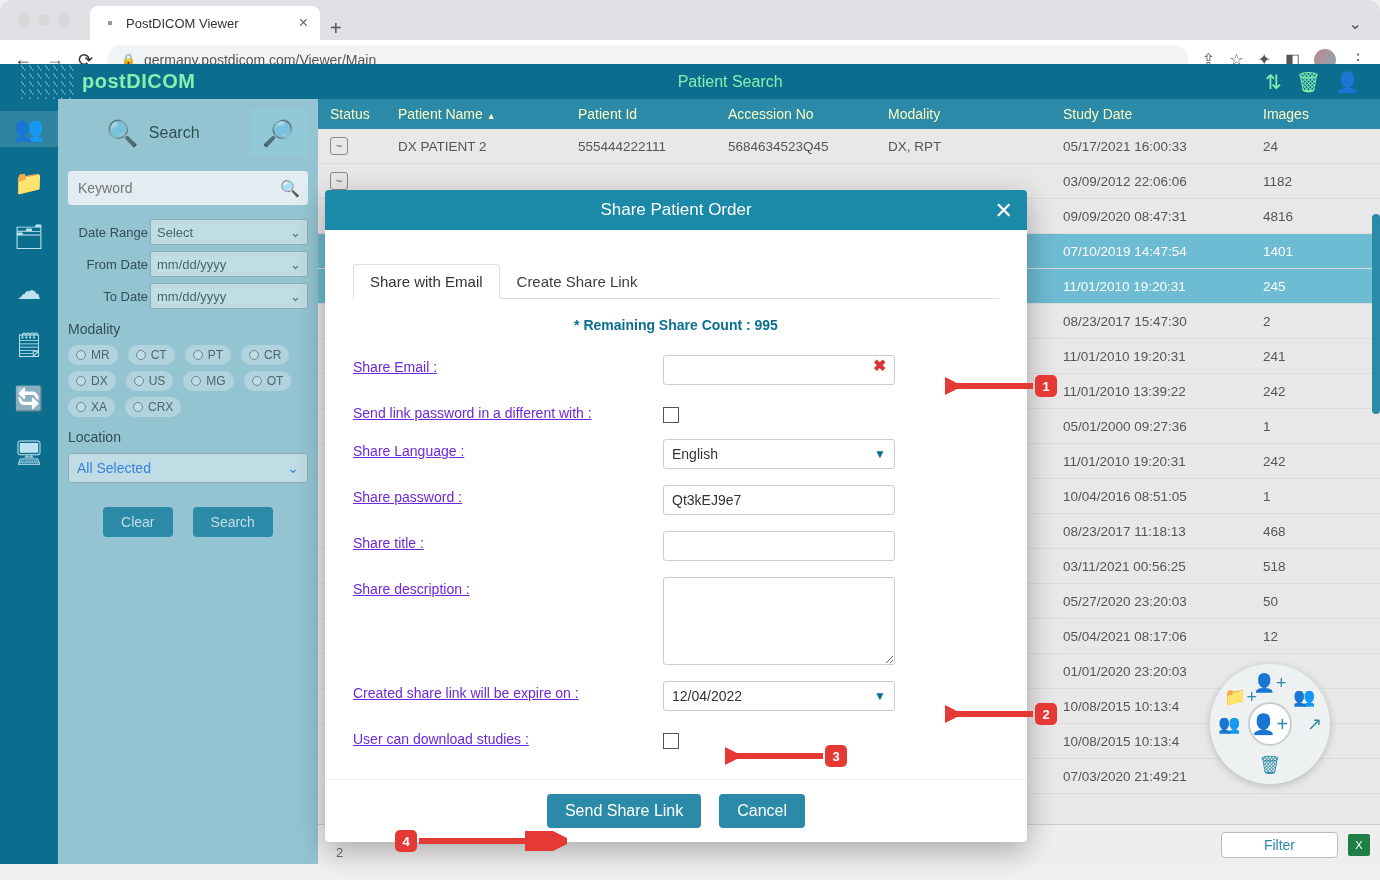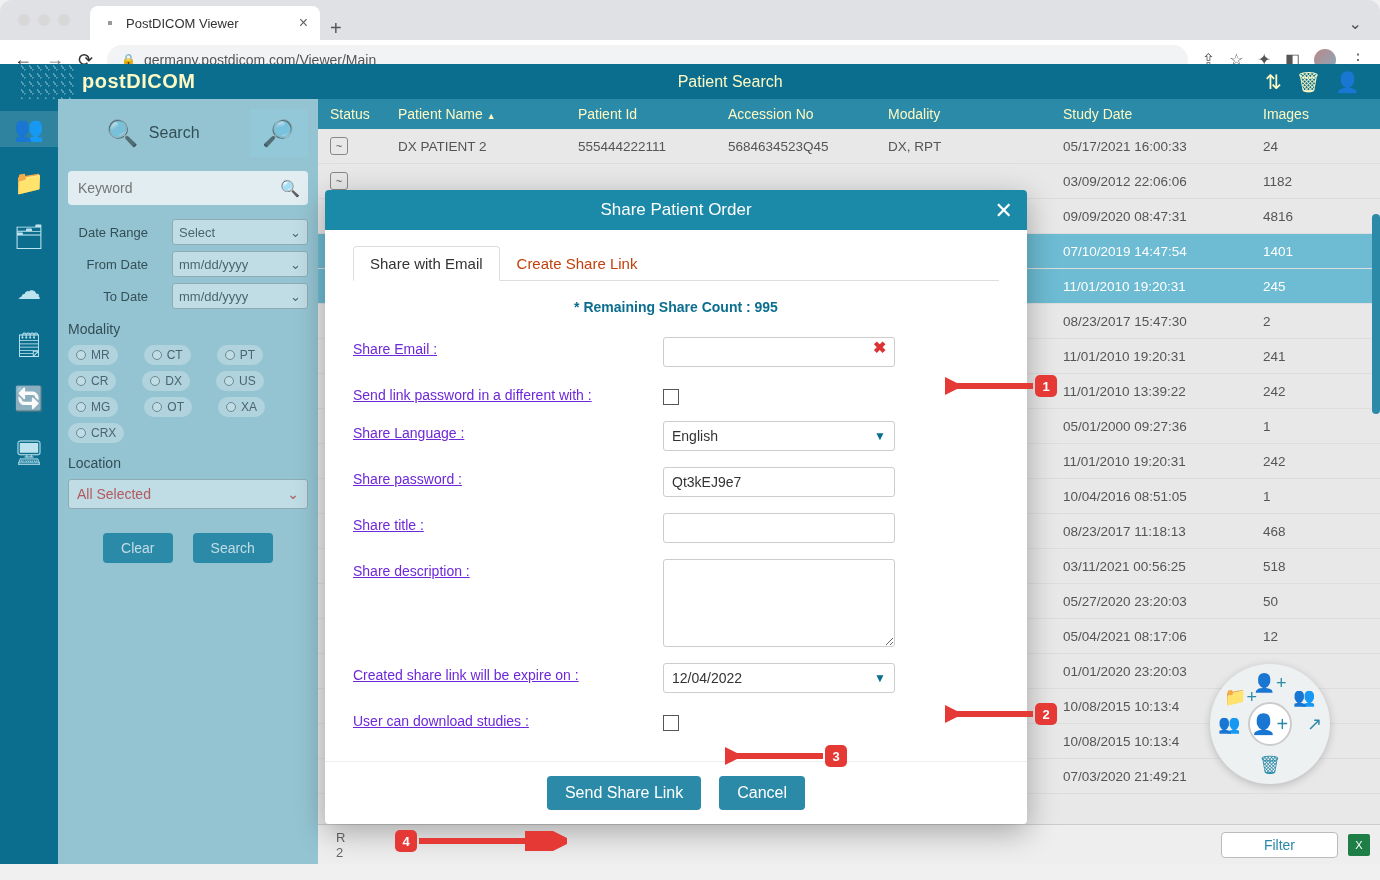--- a/index.html
+++ b/index.html
@@ -19,21 +19,21 @@
 .address-bar-row { background: #fff; height: 40px; display: flex; align-items: center; padding: 0 14px; gap: 14px; border-bottom: 1px solid #e5e5e5; }
 .nav-btn { color: #777; font-size: 18px; cursor: pointer; }
 .nav-btn.enabled { color: #333; }
 .address-bar { flex: 1; height: 30px; border-radius: 15px; background: #f1f3f4; display: flex; align-items: center; padding: 0 14px; font-size: 14px; color: #555; gap: 8px;}
 .lock { color:#555; font-size:12px; }
 .toolbar-icons { display: flex; gap: 14px; align-items: center; color: #555; font-size: 16px;}
 .avatar { width: 22px; height: 22px; border-radius: 50%; background: linear-gradient(135deg,#b88,#8ab); }
 
 
 .app { display: flex; flex-direction: column; height: 800px; }
-.app-header { background: #0b6e8f; height: 35px; color: #fef9c3; display: flex; align-items: center; padding: 0 20px; }
+.app-header { background: #0b6e8f; height: 35px; color: #86efac; display: flex; align-items: center; padding: 0 20px; }
 .logo-blob { width: 54px; height: 35px; margin-right: 8px; background: radial-gradient(circle at 20% 30%, rgba(255,255,255,.35) 1px, transparent 1px),radial-gradient(circle at 60% 70%, rgba(255,255,255,.3) 1px, transparent 1px),radial-gradient(circle at 40% 50%, rgba(255,255,255,.3) 1px, transparent 1px); background-size: 8px 8px; }
 .logo-text { font-size: 20px; font-weight: 600; letter-spacing: 0.5px; }
 .header-title { flex: 1; text-align: center; font-size: 16px; }
 .header-icons { display: flex; gap: 14px; font-size: 20px; }
 
 .body-row { display:flex; height: 765px;}
 
 
 .left-rail { width: 58px; background: #0b6e8f; display: flex; flex-direction: column; align-items: center; padding-top: 12px; gap: 18px; }
 .rail-icon { color: #bde3ee; font-size: 24px; height:36px; display:flex; align-items:center; justify-content:center; width:100%;}
@@ -42,28 +42,28 @@
 
 .search-side { width: 260px; background: rgba(136,198,214,.45); padding: 10px; position: relative;}
 .overlay-tint { position:absolute; inset:0; background: rgba(47,139,166,0.3); pointer-events:none; }
 .search-head { display: flex; align-items:center; gap:12px; margin-bottom: 14px;}
 .search-tab { flex:1; display:flex; align-items:center; justify-content:center; gap:10px; height:48px; font-size:16px; color:#333;}
 .search-tab.active { background: #bde3ee; }
 .mag { font-size: 26px; }
 .keyword-input { width:100%; height:34px; background:#e1edf1; border:none; border-radius:4px; padding: 0 30px 0 10px; font-size:14px; color:#555;}
 .keyword-wrap{ position:relative; margin-bottom:14px;}
 .keyword-wrap .sicon{ position:absolute; right:8px; top:8px; color:#555;}
-.field-row{ display:flex; align-items:center; margin-bottom:6px; gap:24px;}
+.field-row{ display:flex; align-items:center; margin-bottom:6px; gap:2px;}
 .field-row label{ font-size:13px; color:#333; width:80px; text-align:right;}
 .field-row .sel{ flex:1; height:26px; background:#fff; border:1px solid #bbb; border-radius:3px; font-size:13px; padding:6px 6px; color:#555; display:flex; align-items:center; justify-content:space-between;}
 .section-label{ font-size:14px; color:#333; margin:12px 0 8px;}
-.mod-grid{ display:flex; flex-wrap:wrap; gap:6px 26px; margin-bottom:6px;align-items:center;}
+.mod-grid{ display:flex; flex-wrap:wrap; gap:6px 10px; margin-bottom:6px;align-items:center;}
 .mod-chip{ display:flex; align-items:center; gap:5px; font-size:12px; color:#555; background:#eaf2f5; padding: 3px 8px; border-radius: 11px;}
 .mod-chip .dot{ width:10px; height:10px; border-radius:50%; border:1px solid #888; background:#fff;}
-.loc-sel{ width:100%; height:30px; background:#fff; border:1px solid #bbb; border-radius:3px; padding:0 8px; display:flex; align-items:center; justify-content:space-between; font-size:14px; color:#ef4444;}
+.loc-sel{ width:100%; height:30px; background:#fff; border:1px solid #bbb; border-radius:3px; padding:0 8px; display:flex; align-items:center; justify-content:space-between; font-size:14px; color:#3b82f6;}
 .btn-row{ display:flex; gap:20px; justify-content:center; margin-top:24px;}
 .btn{ background:#2a8aa8; color:#fff; border:none; padding:7px 18px; border-radius:4px; font-size:14px; cursor:pointer;}
 
 
 .main { flex:1; background:#e8e8e8; display:flex; flex-direction:column; position:relative;}
 .table-head{ display:flex; background:#2a8aa8; color:#fef9c3; font-size:14px; height:30px; align-items:center;}
 .col-status{width:80px; padding-left:12px;}
 .col-name{width:180px;}
 .col-pid{width:150px;}
 .col-acc{width:160px;}
@@ -87,23 +87,23 @@
 .fab-item{ position:absolute; color:#2a8aa8; font-size:18px;}
 .fab-n{top:8px;}
 .fab-ne{top:22px; right:14px;}
 .fab-e{right:8px;}
 .fab-s{bottom:8px;}
 .fab-w{left:8px;}
 .fab-nw{top:22px; left:14px;}
 .modal{ position:absolute; top:190px; left:325px; width:702px; background:#fff; border-radius:4px; box-shadow:0 8px 30px rgba(0,0,0,.3);}
 .modal-head{ background:#1b89a8; color:#fff; text-align:center; padding:10px 0; font-size:17px; position:relative; border-radius:4px 4px 0 0;}
 .modal-close{ position:absolute; right:14px; top:8px; font-size:22px; cursor:pointer;}
-.modal-body{ padding:16px 28px 14px; }
+.modal-body{ padding:34px 28px 14px; }
 .tabs2{ display:flex; border-bottom:1px solid #ddd; margin-bottom:18px;}
-.tab2{ padding:8px 16px; font-size:15px; color:#c2410c; border:1px solid transparent; border-bottom:none; cursor:pointer;}
+.tab2{ padding:8px 16px; font-size:15px; color:#404040; border:1px solid transparent; border-bottom:none; cursor:pointer;}
 .tab2.active{ border-color:#ddd; background:#fff; color:#333; border-radius:4px 4px 0 0; margin-bottom:-1px; border-bottom:1px solid #fff;}
 .remain{ text-align:center; color:#0b6e8f; font-size:14px; font-weight:700; margin-bottom:22px;}
 .frow{ display:flex; align-items:flex-start; margin-bottom:16px;}
 .frow label{ width:310px; padding-right:14px; color:#6d28d9; font-size:14px; padding-top:4px;text-decoration:underline;}
 .finput{ width:232px; height:30px; border:1px solid #ccc; border-radius:3px; padding:0 8px; font-size:14px; color:#333;}
 .finput.red-x{ position:relative;}
 .red-x-icon{ color:#d33; margin-left:-22px; font-weight:bold; position:relative; top:1px;}
 .fselect{ width:232px; height:30px; border:1px solid #ccc; border-radius:3px; padding:0 8px; font-size:14px; color:#333; display:flex; align-items:center; justify-content:space-between;}
 .fchev{ color:#0b6e8f; font-size:12px;}
 .ftext{ width:232px; height:88px; border:1px solid #ccc; border-radius:3px; padding:6px 8px; font-size:14px;}

